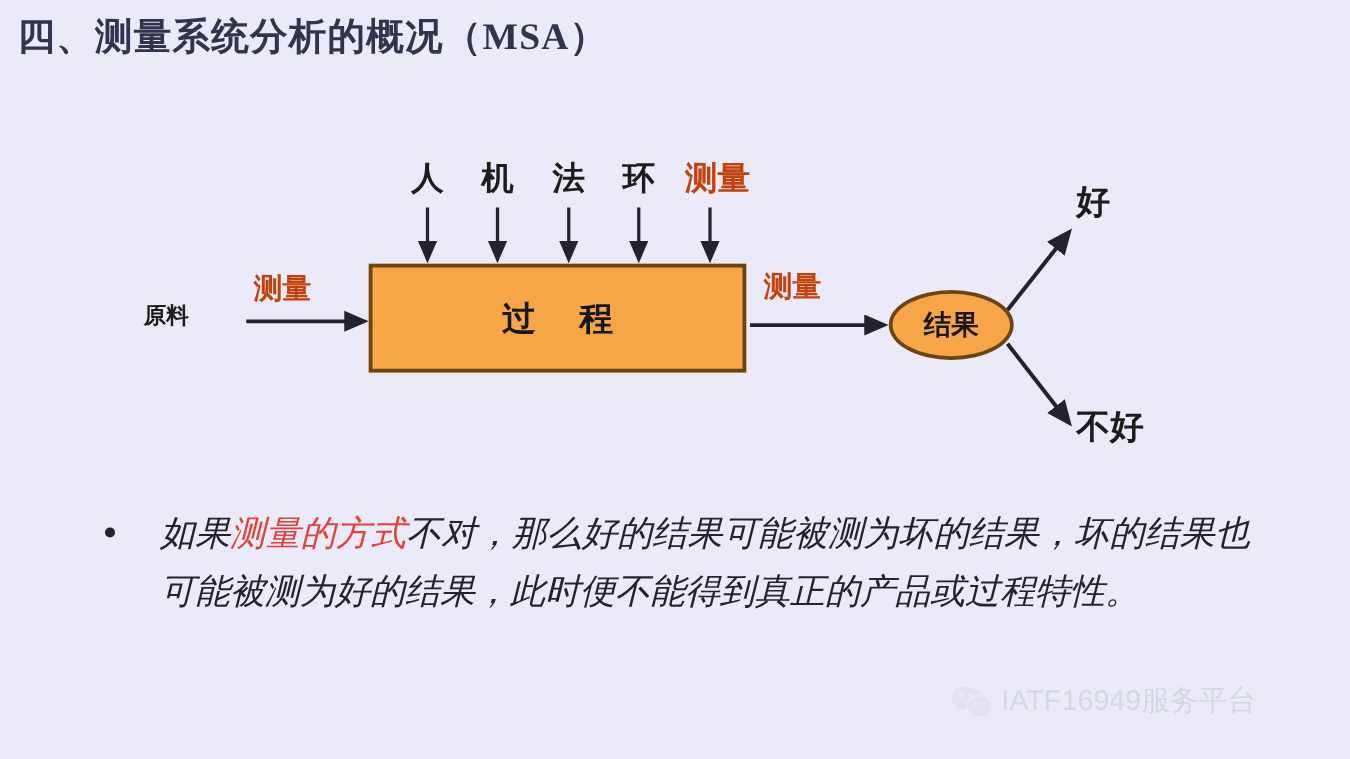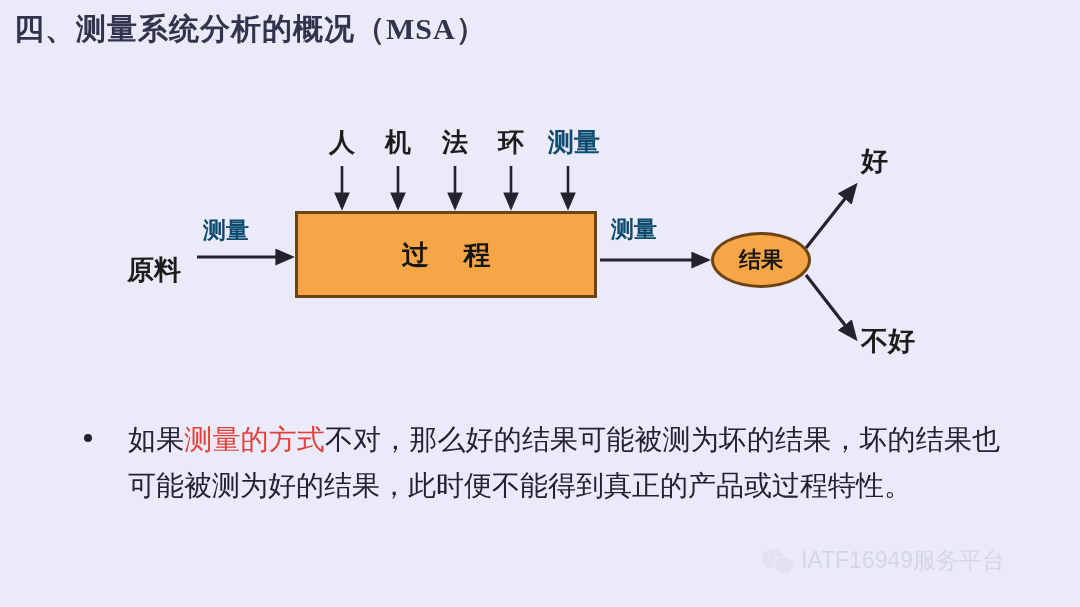--- a/index.html
+++ b/index.html
@@ -54,21 +54,21 @@
     pointer-events: none;
   }
   .diagram-label {
     position: absolute;
     font-family: "Liberation Serif", "DejaVu Serif", serif;
     font-weight: 700;
     white-space: nowrap;
     color: #1c1c1c;
   }
   .label-red {
-    color: #0c4a6e;
+    color: #c2410c;
   }
   .top-label {
     font-size: 26px;
     top: 125px;
     transform: translateX(-50%);
   }
 
   #process-box {
     position: absolute;
     left: 295px;
@@ -116,24 +116,23 @@
     display: flex;
     align-items: center;
     justify-content: center;
     font-family: "Liberation Serif", "DejaVu Serif", serif;
     font-size: 22px;
     font-weight: 700;
     color: #171717;
   }
 
   #label-raw {
-    font-size: 27px;
+    font-size: 18px;
     left: 115px;
-    top: 252px;
-    margin-left: 12px;
+    top: 240px;
   }
   #label-in-measure {
     font-size: 23px;
     left: 203px;
     top: 215px;
   }
   #label-out-measure {
     font-size: 23px;
     left: 611px;
     top: 214px;
@@ -146,22 +145,23 @@
   #label-bad {
     font-size: 27px;
     left: 861px;
     top: 323px;
   }
 
   
   #bullet-block {
     position: absolute;
     left: 80px;
-    top: 417px;
+    top: 405px;
     width: 920px;
+    font-style: italic;
   }
   #bullet-dot {
     position: absolute;
     left: 4px;
     top: 17px;
     width: 8px;
     height: 8px;
     background: #222230;
     border-radius: 50%;
   }

